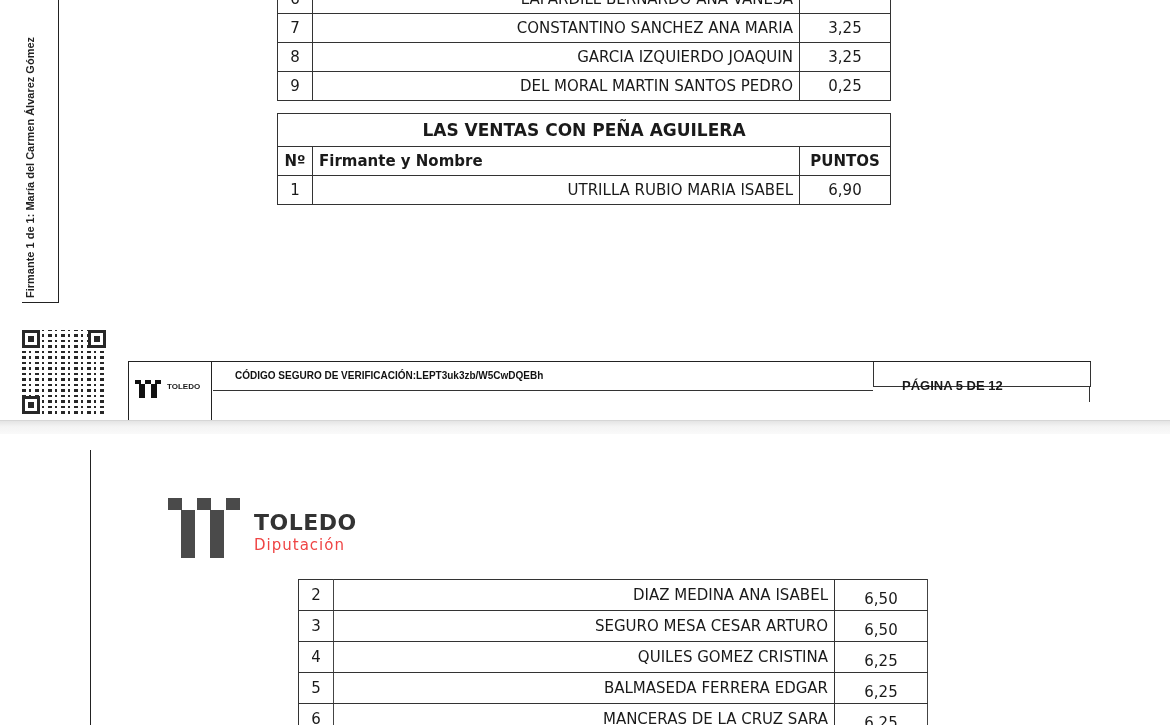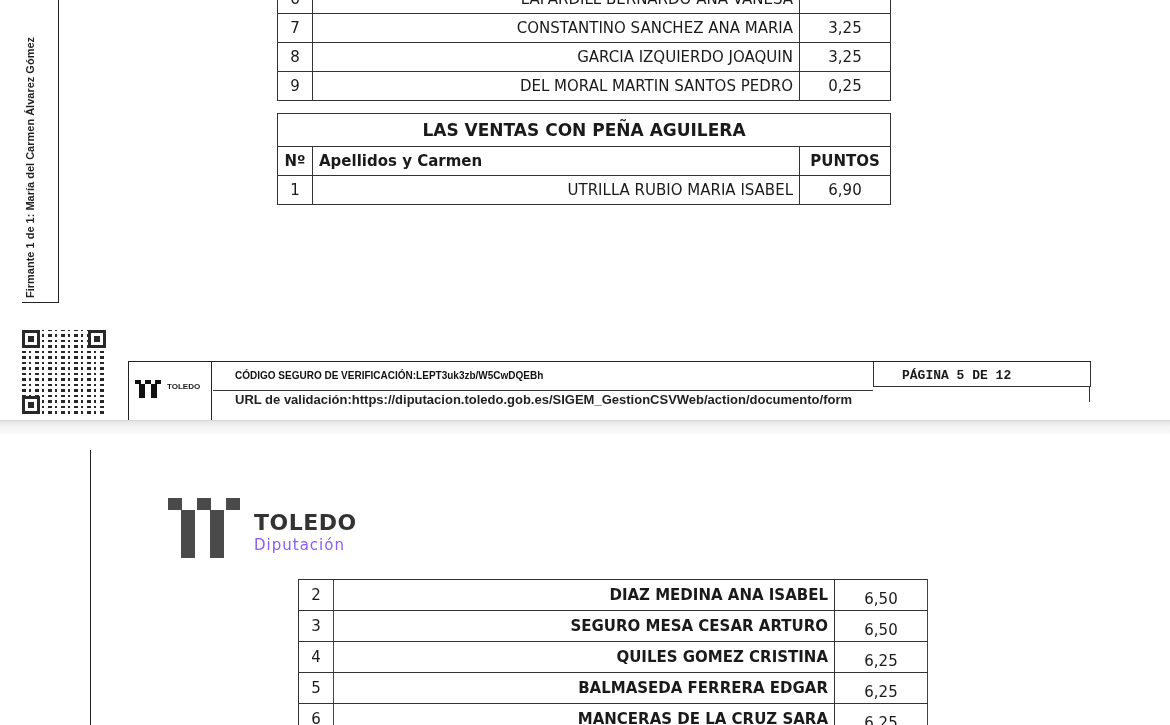--- a/index.html
+++ b/index.html
@@ -36,34 +36,34 @@
   .qr-corner::after { content:""; position:absolute; left:3px; top:3px; width:6px; height:6px; background:#111; }
 
   .footer-box { position:absolute; left:128px; top:361px; width:962px; height:60px; border-top:1.5px solid #222; border-left:1.5px solid #222; }
   .footer-logo { position:absolute; left:0; top:0; width:82px; height:60px; border-right:1.5px solid #222; }
   .mini-logo { position:absolute; left:6px; top:18px; }
   .mini-logo .b { position:absolute; background:#111; }
   .mini-toledo { position:absolute; left:38px; top:20px; font-size:8px; font-weight:bold; }
   .footer-code { position:absolute; left:106px; top:8px; font-size:10px; font-weight:bold; color:#111; white-space:nowrap; }
   .footer-line { position:absolute; left:84px; top:28px; width:660px; border-top:1.5px solid #333; }
   .footer-page-cell { position:absolute; left:744px; top:0; width:216px; height:24px; border-left:1.5px solid #333; border-right:1.5px solid #333; border-bottom:1.5px solid #333; }
-  .footer-page { position:absolute; left:28px; top:6px; font-size:13px; font-weight:bold; white-space:nowrap;font-family:Liberation Mono, monospace; }
+  .footer-page { position:absolute; left:28px; top:16px; font-size:13px; font-weight:bold; white-space:nowrap; }
   .footer-pagecol { position:absolute; left:960px; top:24px; height:16px; border-left:1.5px solid #333; }
   .footer-url { position:absolute; left:106px; top:30px; font-size:13px; font-weight:bold; color:#222; white-space:nowrap; }
 
   .page2-rule { position:absolute; left:90px; top:16px; height:280px; border-left:1.5px solid #222; }
   .brand { position:absolute; left:168px; top:64px; }
   .brand .b { position:absolute; background:#4a4a4a; }
   .brand-name { position:absolute; left:86px; top:12px; font-family:"DejaVu Sans", sans-serif; font-weight:bold; font-size:22px; color:#333; letter-spacing:.5px; }
-  .brand-sub { position:absolute; left:86px; top:38px; font-family:"DejaVu Sans", sans-serif; font-size:15px; color:#8b5cf6; letter-spacing:1px; white-space:nowrap; }
+  .brand-sub { position:absolute; left:86px; top:38px; font-family:"DejaVu Sans", sans-serif; font-size:15px; color:#ef4444; letter-spacing:1px; white-space:nowrap; }
 
   .t3 { position:absolute; left:298px; top:145px; }
   .t3 td { border:none; border-bottom:1.5px solid #444; height:29px; }
   .t3 .num { border-right:1.5px solid #444; }
-  .t3 .name { width:488px;font-weight:bold; }
+  .t3 .name { width:488px; }
   .t3 .pts { border-left:1.5px solid #444; border-right:1.5px solid #444; width:80px; vertical-align:bottom; padding-bottom:2px; }
 </style>
 </head>
 <body>
 
 <div class="page page1">
   <div class="sig-strip"></div>
   <div class="sig-text">Firmante 1 de 1: María del Carmen Álvarez Gómez</div>
 
   <table class="list t1">
@@ -91,21 +91,21 @@
   </tbody>
     </table>
 
   <table class="list t2">
     <tbody>
         <tr>
       <td colspan="3" class="title">LAS VENTAS CON PEÑA AGUILERA</td>
     </tr>
     <tr>
       <th class="num">Nº</th>
-      <th class="name" style="text-align:left">Apellidos y Carmen</th>
+      <th class="name" style="text-align:left">Firmante y Nombre</th>
       <th class="pts">PUNTOS</th>
     </tr>
     <tr>
       <td class="num">1</td>
       <td class="name">UTRILLA RUBIO MARIA ISABEL</td>
       <td class="pts">6,90</td>
     </tr>
   </tbody>
     </table>
 
@@ -126,21 +126,20 @@
         <div class="b" style="left:16px;top:4px;width:6px;height:14px"></div>
       </div>
       <div class="mini-toledo">TOLEDO</div>
     </div>
     <div class="footer-code">CÓDIGO SEGURO DE VERIFICACIÓN:LEPT3uk3zb/W5CwDQEBh</div>
     <div class="footer-line"></div>
     <div class="footer-page-cell">
       <div class="footer-page">PÁGINA 5 DE 12</div>
     </div>
     <div class="footer-pagecol"></div>
-    <div class="footer-url">URL de validación:https://diputacion.toledo.gob.es/SIGEM_GestionCSVWeb/action/documento/form</div>
   </div>
 </div>
 
 <div class="divider"></div>
 
 <div class="page page2">
   <div class="page2-rule"></div>
 
   <div class="brand">
     <div>

